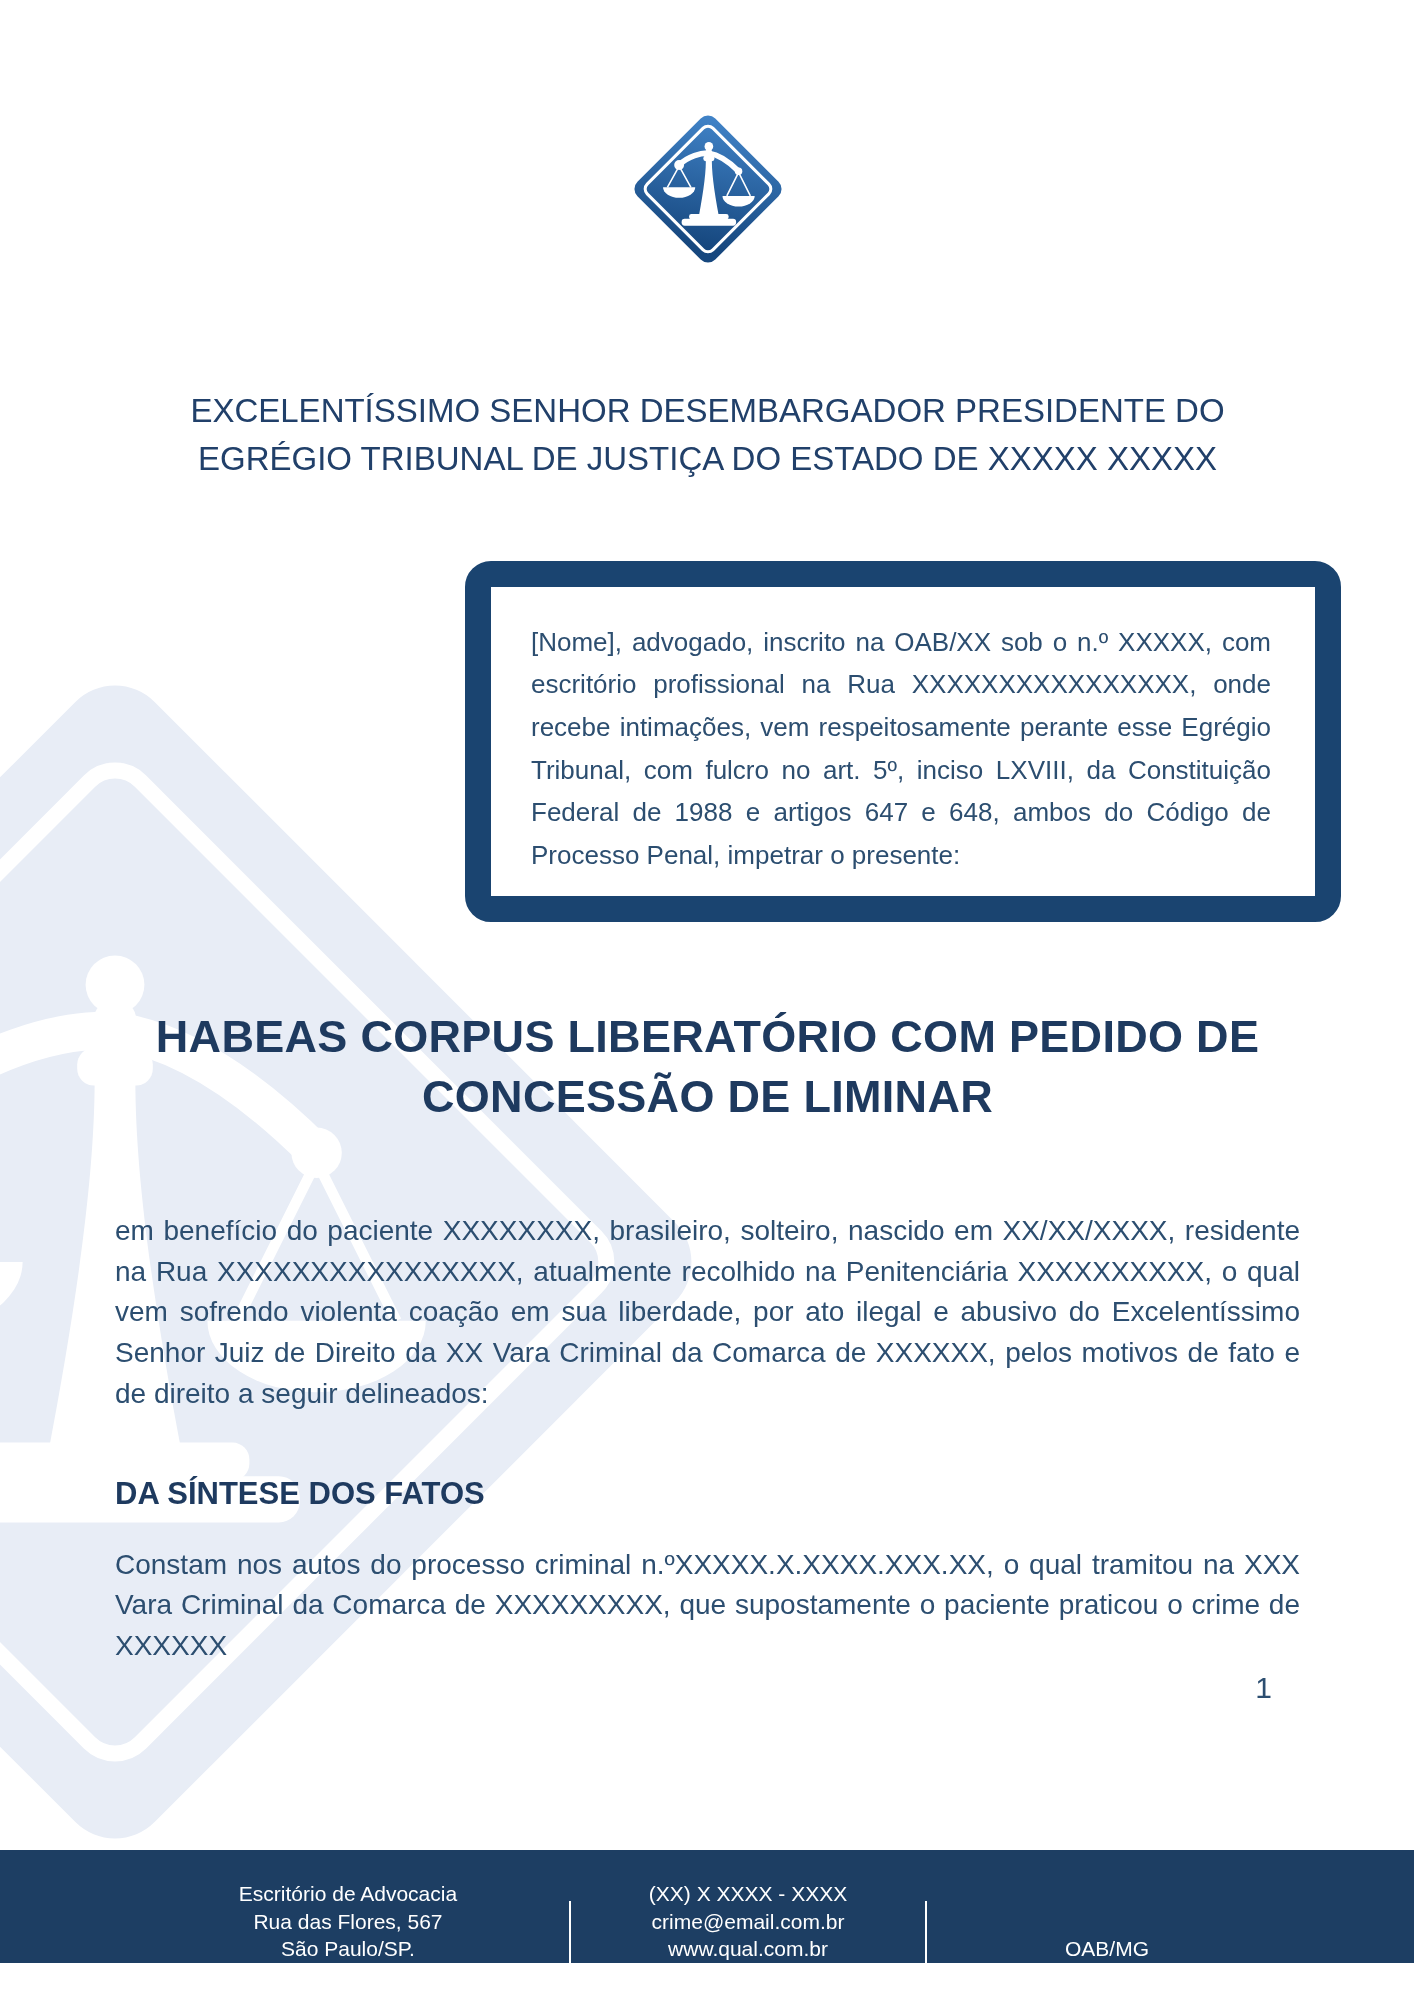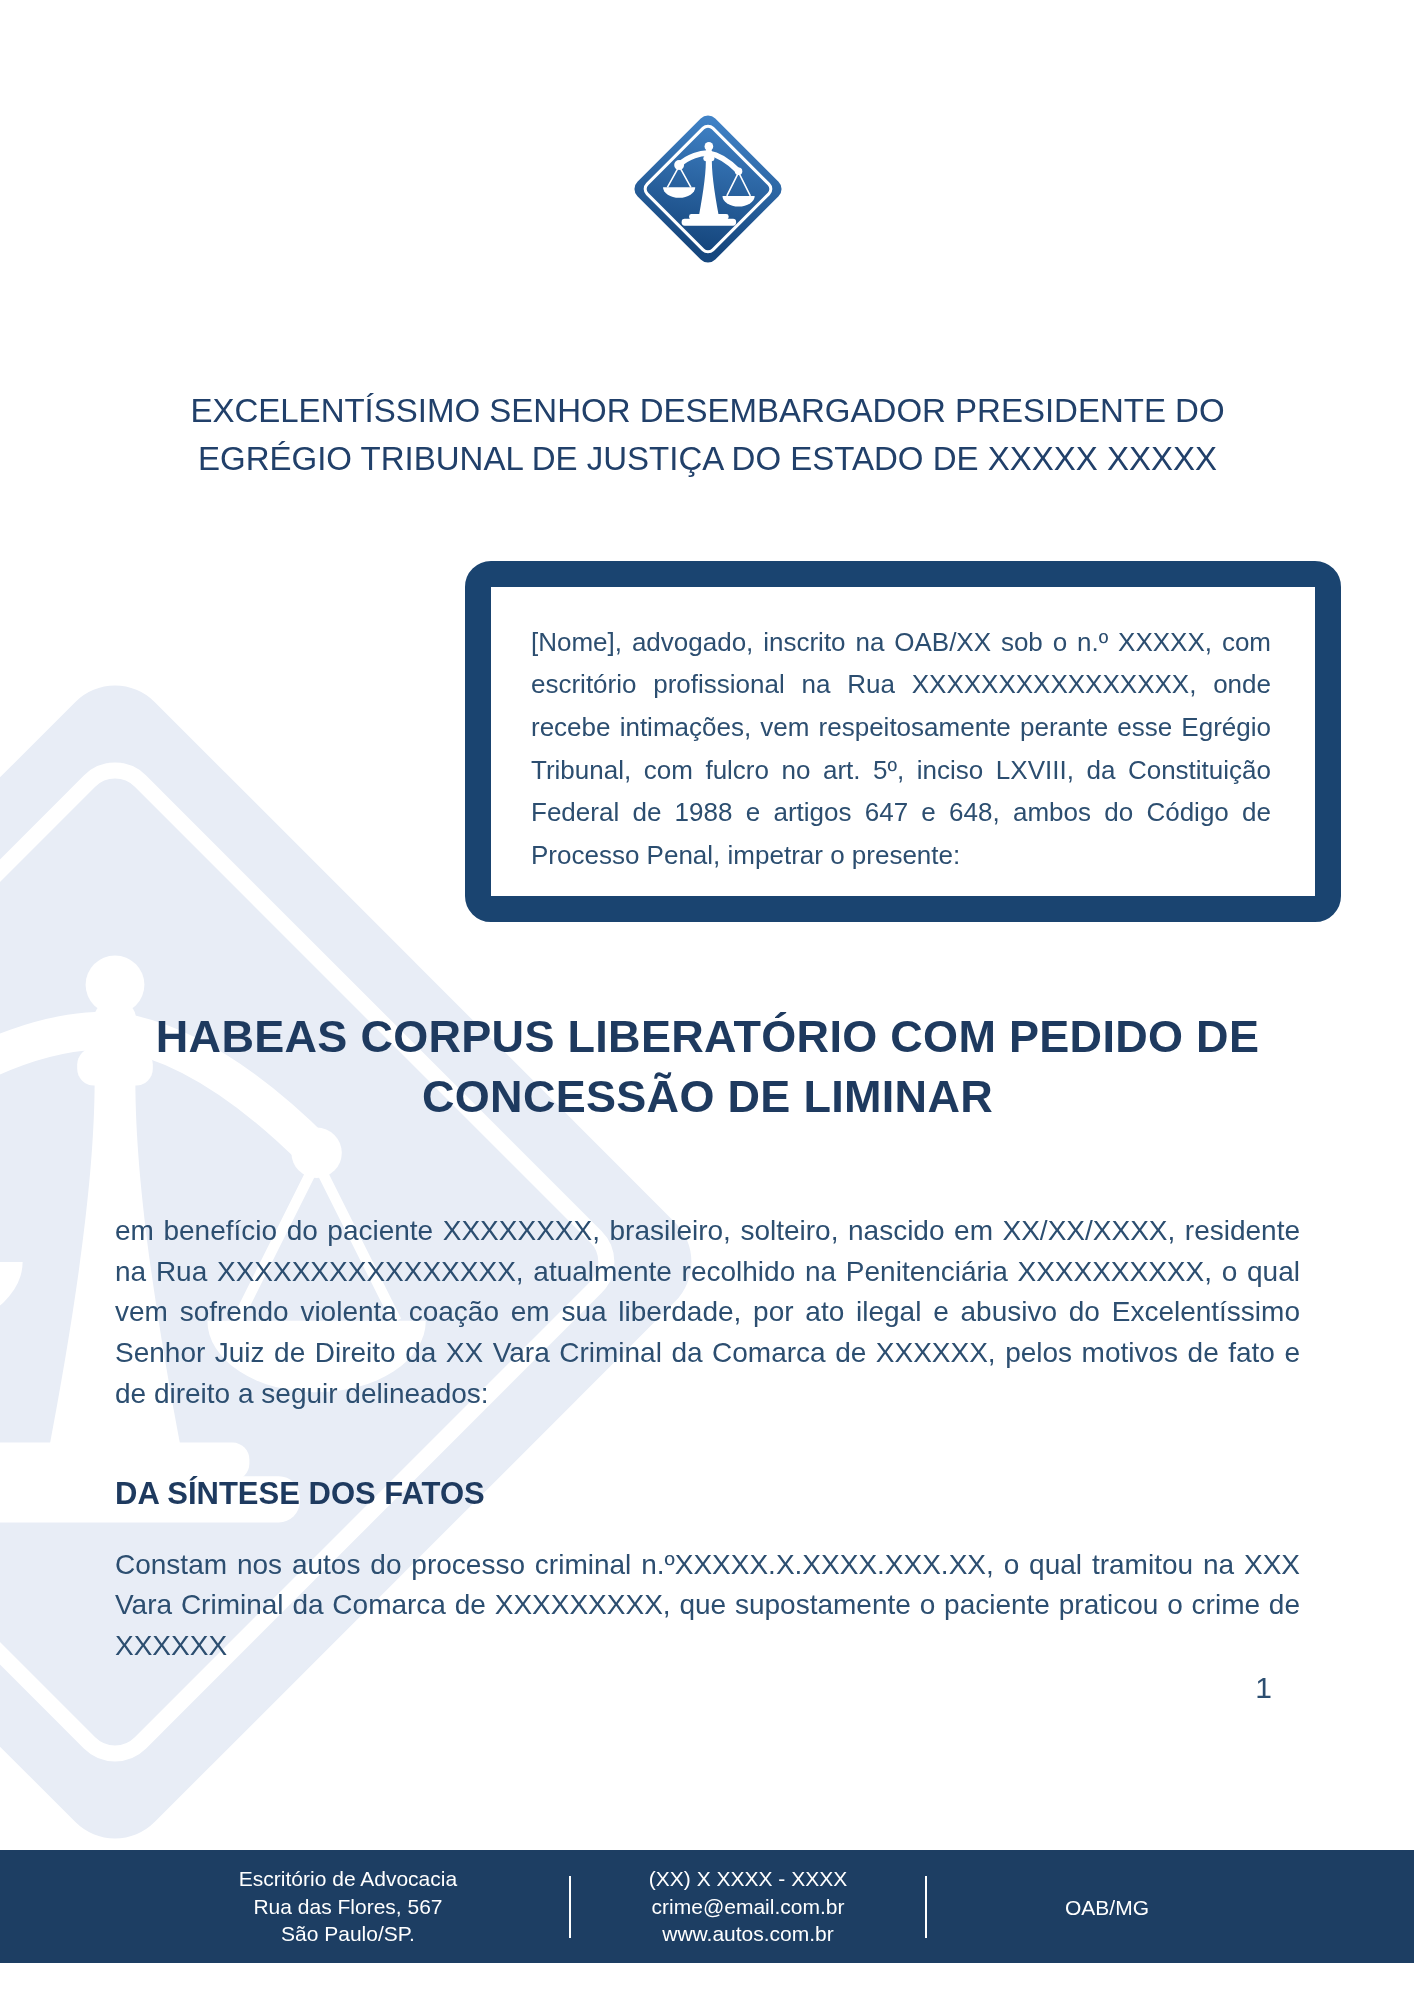--- a/index.html
+++ b/index.html
@@ -41,21 +41,21 @@
   }
   .para-2{margin-top:26px;}
   .page-number{
     margin-top:4px;text-align:right;padding-right:28px;
     font-size:30px;color:#2c4e70;
   }
   
   .footer{
     position:absolute;left:0;bottom:37px;width:100%;height:113px;
     background:#1d3e63;z-index:2;box-sizing:border-box;
-    display:flex;align-items:center;padding:0 127px;color:#ffffff;
+    display:flex;align-items:flex-end;padding:0 127px;color:#ffffff;
   }
   .fcol{text-align:center;font-size:21px;line-height:1.32;}
   .fcol-office{width:442px;}
   .fcol-contact{width:354px;}
   .fcol-lawyer{flex:1;}
   .fdivider{width:2px;height:62px;background:#ffffff;flex:0 0 auto;}
   .lawyer-name{font-size:24px;font-weight:700;letter-spacing:0.5px;}
   .lawyer-oab{font-size:21px;margin-top:2px;}
 </style>
 </head>
@@ -128,19 +128,19 @@
 <div class="footer">
   <div class="fcol fcol-office">
     <div>Escritório de Advocacia</div>
     <div>Rua das Flores, 567</div>
     <div>São Paulo/SP.</div>
   </div>
   <div class="fdivider"></div>
   <div class="fcol fcol-contact">
     <div>(XX) X XXXX - XXXX</div>
     <div>crime@email.com.br</div>
-    <div>www.autos.com.br</div>
+    <div>www.qual.com.br</div>
   </div>
   <div class="fdivider"></div>
   <div class="fcol fcol-lawyer">
     <div class="lawyer-oab">OAB/MG</div>
   </div>
 </div>
 
 </body></html>

